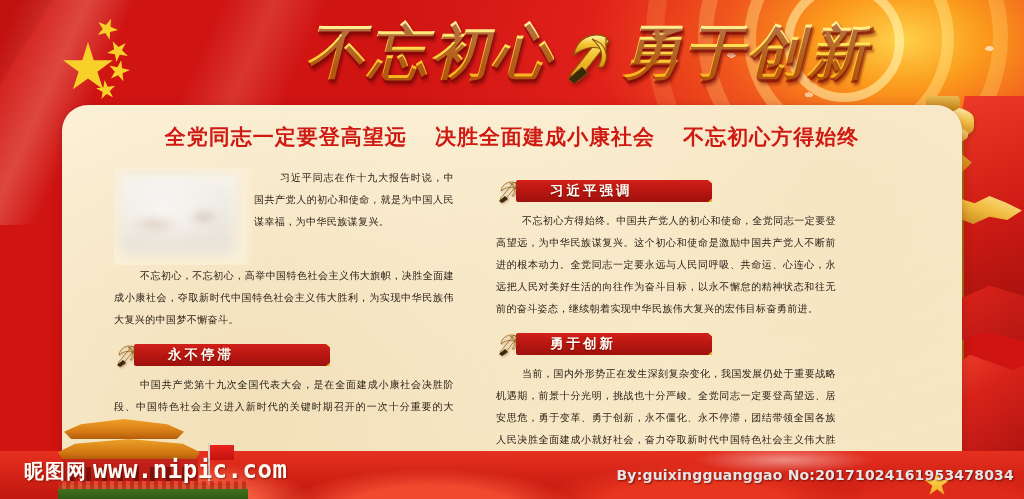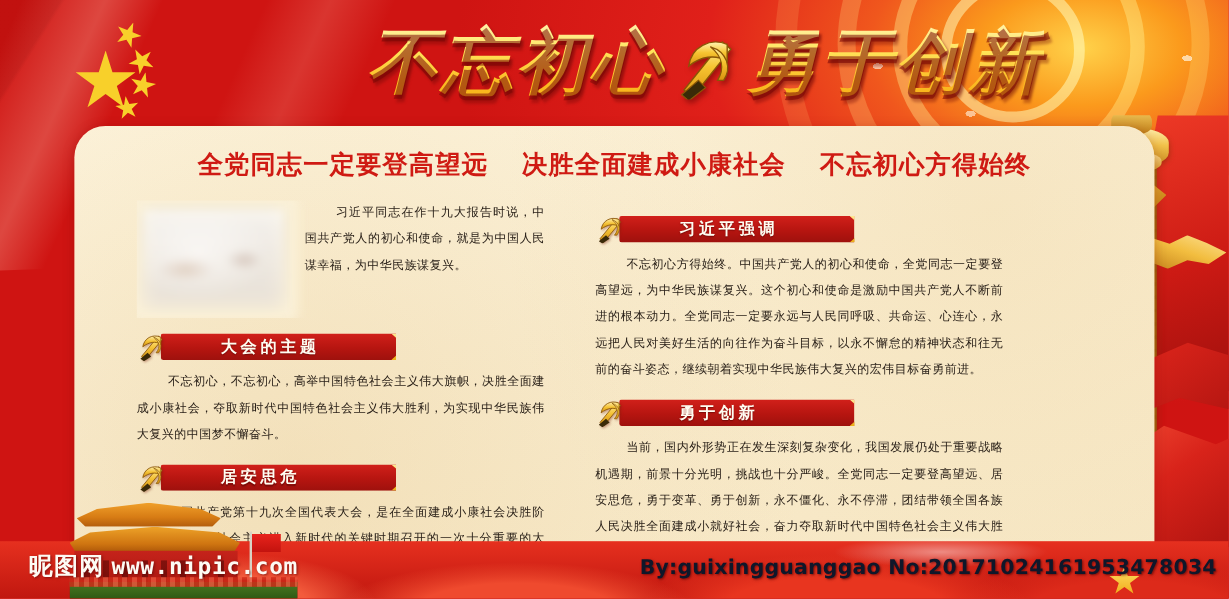--- a/index.html
+++ b/index.html
@@ -170,21 +170,21 @@
     width: 24px; height: 25px; flex: 0 0 auto;
     position: relative; z-index: 3; top: -1px;
     filter: drop-shadow(1px 1px 1px rgba(120,30,10,.4));
   }
   .banner-bar {
     position: relative; margin-left: -4px;
     height: 22px; width: 196px;
     background: linear-gradient(180deg, #d1201a 0%, #b61510 55%, #9e110d 100%);
     border-radius: 2px 0 0 2px;
     display: flex; align-items: center;
-    padding-left: 50px;
+    padding-left: 34px;
     clip-path: polygon(0 0, 100% 0, 100% 100%, 0 100%);
   }
   .banner-bar::after {
     content: "";
     position: absolute; right: -26px; top: 0;
     width: 30px; height: 22px;
     background: linear-gradient(180deg, #ffe892, #f8c93c 60%, #ecae17);
     clip-path: polygon(0 0, 100% 0, 100% 100%, 0 100%, 42% 50%);
   }
   .banner-label {
@@ -343,25 +343,25 @@
   
   .wm-left {
     position: absolute; left: 14px; bottom: 14px;
     display: flex; align-items: baseline; gap: 6px;
     color: #fdfbf4;
     text-shadow: 1px 1px 2px rgba(90,8,6,.6);
     font-weight: 700;
     padding-left: 10px;
   }
   .wm-left .cn { font-size: 20px; letter-spacing: 1px; }
-  .wm-left .url { font-size: 19px; letter-spacing: .5px; font-family: "DejaVu Sans Mono", monospace; }
+  .wm-left .url { font-size: 24px; letter-spacing: .5px; font-family: "DejaVu Sans Mono", monospace; }
   .wm-right {
     position: absolute; right: 10px; bottom: 16px;
-    font-size: 17px; font-weight: 700;
-    color: #0f172a;
+    font-size: 14px; font-weight: 700;
+    color: #e5e5e5;
     text-shadow: 1px 1px 2px rgba(90,8,6,.75);
     letter-spacing: .2px;
     white-space: nowrap;
     font-family: "DejaVu Sans", sans-serif;
   }
   .wm-glow {
     position: absolute; right: 150px; bottom: 26px; width: 180px; height: 26px;
     background: radial-gradient(ellipse at center, rgba(255,255,255,.45), rgba(255,255,255,0) 70%);
   }
 </style>
@@ -427,53 +427,33 @@
     </div>
 
     <div class="columns">
 
       <div class="col">
         <div class="lead">
           <div class="photo"></div>
           <div class="para">习近平同志在作十九大报告时说，中国共产党人的初心和使命，就是为中国人民谋幸福，为中华民族谋复兴。</div>
         </div>
 
-        <div class="banner">
-          <span class="banner-emblem">
-            <svg viewBox="0 0 24 25" width="24" height="25" aria-hidden="true">
-              <defs>
-                <linearGradient id="gB1" x1="0" y1="0" x2="0" y2="1">
-                  <stop offset="0%" stop-color="#ffeea8"></stop>
-                  <stop offset="50%" stop-color="#f4c134"></stop>
-                  <stop offset="100%" stop-color="#cf8c10"></stop>
-                </linearGradient>
-              </defs>
-              <path d="M4 21 L18 4 L21 7 L7 24 Z" fill="url(#gB1)" stroke="#8a5606" stroke-width=".7"></path>
-              <path d="M3 23 L9 18 L12 21 L6 25 Z" fill="#3a2a08"></path>
-              <path d="M20 5 C13 2 6 6 5 13 C10 9 16 8 20 11 Z" fill="url(#gB1)" stroke="#8a5606" stroke-width=".7"></path>
-              <path d="M18 18 C22 13 20 7 14 5 C19 9 20 13 16 18 Z" fill="url(#gB1)" stroke="#8a5606" stroke-width=".6"></path>
-            </svg>
-          </span>
-          <span class="banner-bar">
-            <span class="banner-label">大会的主题</span>
-          </span>
-        </div>
         <div class="para">不忘初心，不忘初心，高举中国特色社会主义伟大旗帜，决胜全面建成小康社会，夺取新时代中国特色社会主义伟大胜利，为实现中华民族伟大复兴的中国梦不懈奋斗。</div>
 
         <div class="banner">
           <span class="banner-emblem">
             <svg viewBox="0 0 24 25" width="24" height="25" aria-hidden="true">
               <path d="M4 21 L18 4 L21 7 L7 24 Z" fill="url(#gB1)" stroke="#8a5606" stroke-width=".7"></path>
               <path d="M3 23 L9 18 L12 21 L6 25 Z" fill="#3a2a08"></path>
               <path d="M20 5 C13 2 6 6 5 13 C10 9 16 8 20 11 Z" fill="url(#gB1)" stroke="#8a5606" stroke-width=".7"></path>
               <path d="M18 18 C22 13 20 7 14 5 C19 9 20 13 16 18 Z" fill="url(#gB1)" stroke="#8a5606" stroke-width=".6"></path>
             </svg>
           </span>
           <span class="banner-bar">
-            <span class="banner-label">居安思危</span>
+            <span class="banner-label">永不停滞</span>
           </span>
         </div>
         <div class="para">中国共产党第十九次全国代表大会，是在全面建成小康社会决胜阶段、中国特色社会主义进入新时代的关键时期召开的一次十分重要的大会。</div>
       </div>
 
       <div class="col">
         <div class="banner">
           <span class="banner-emblem">
             <svg viewBox="0 0 24 25" width="24" height="25" aria-hidden="true">
               <path d="M4 21 L18 4 L21 7 L7 24 Z" fill="url(#gB1)" stroke="#8a5606" stroke-width=".7"></path>

